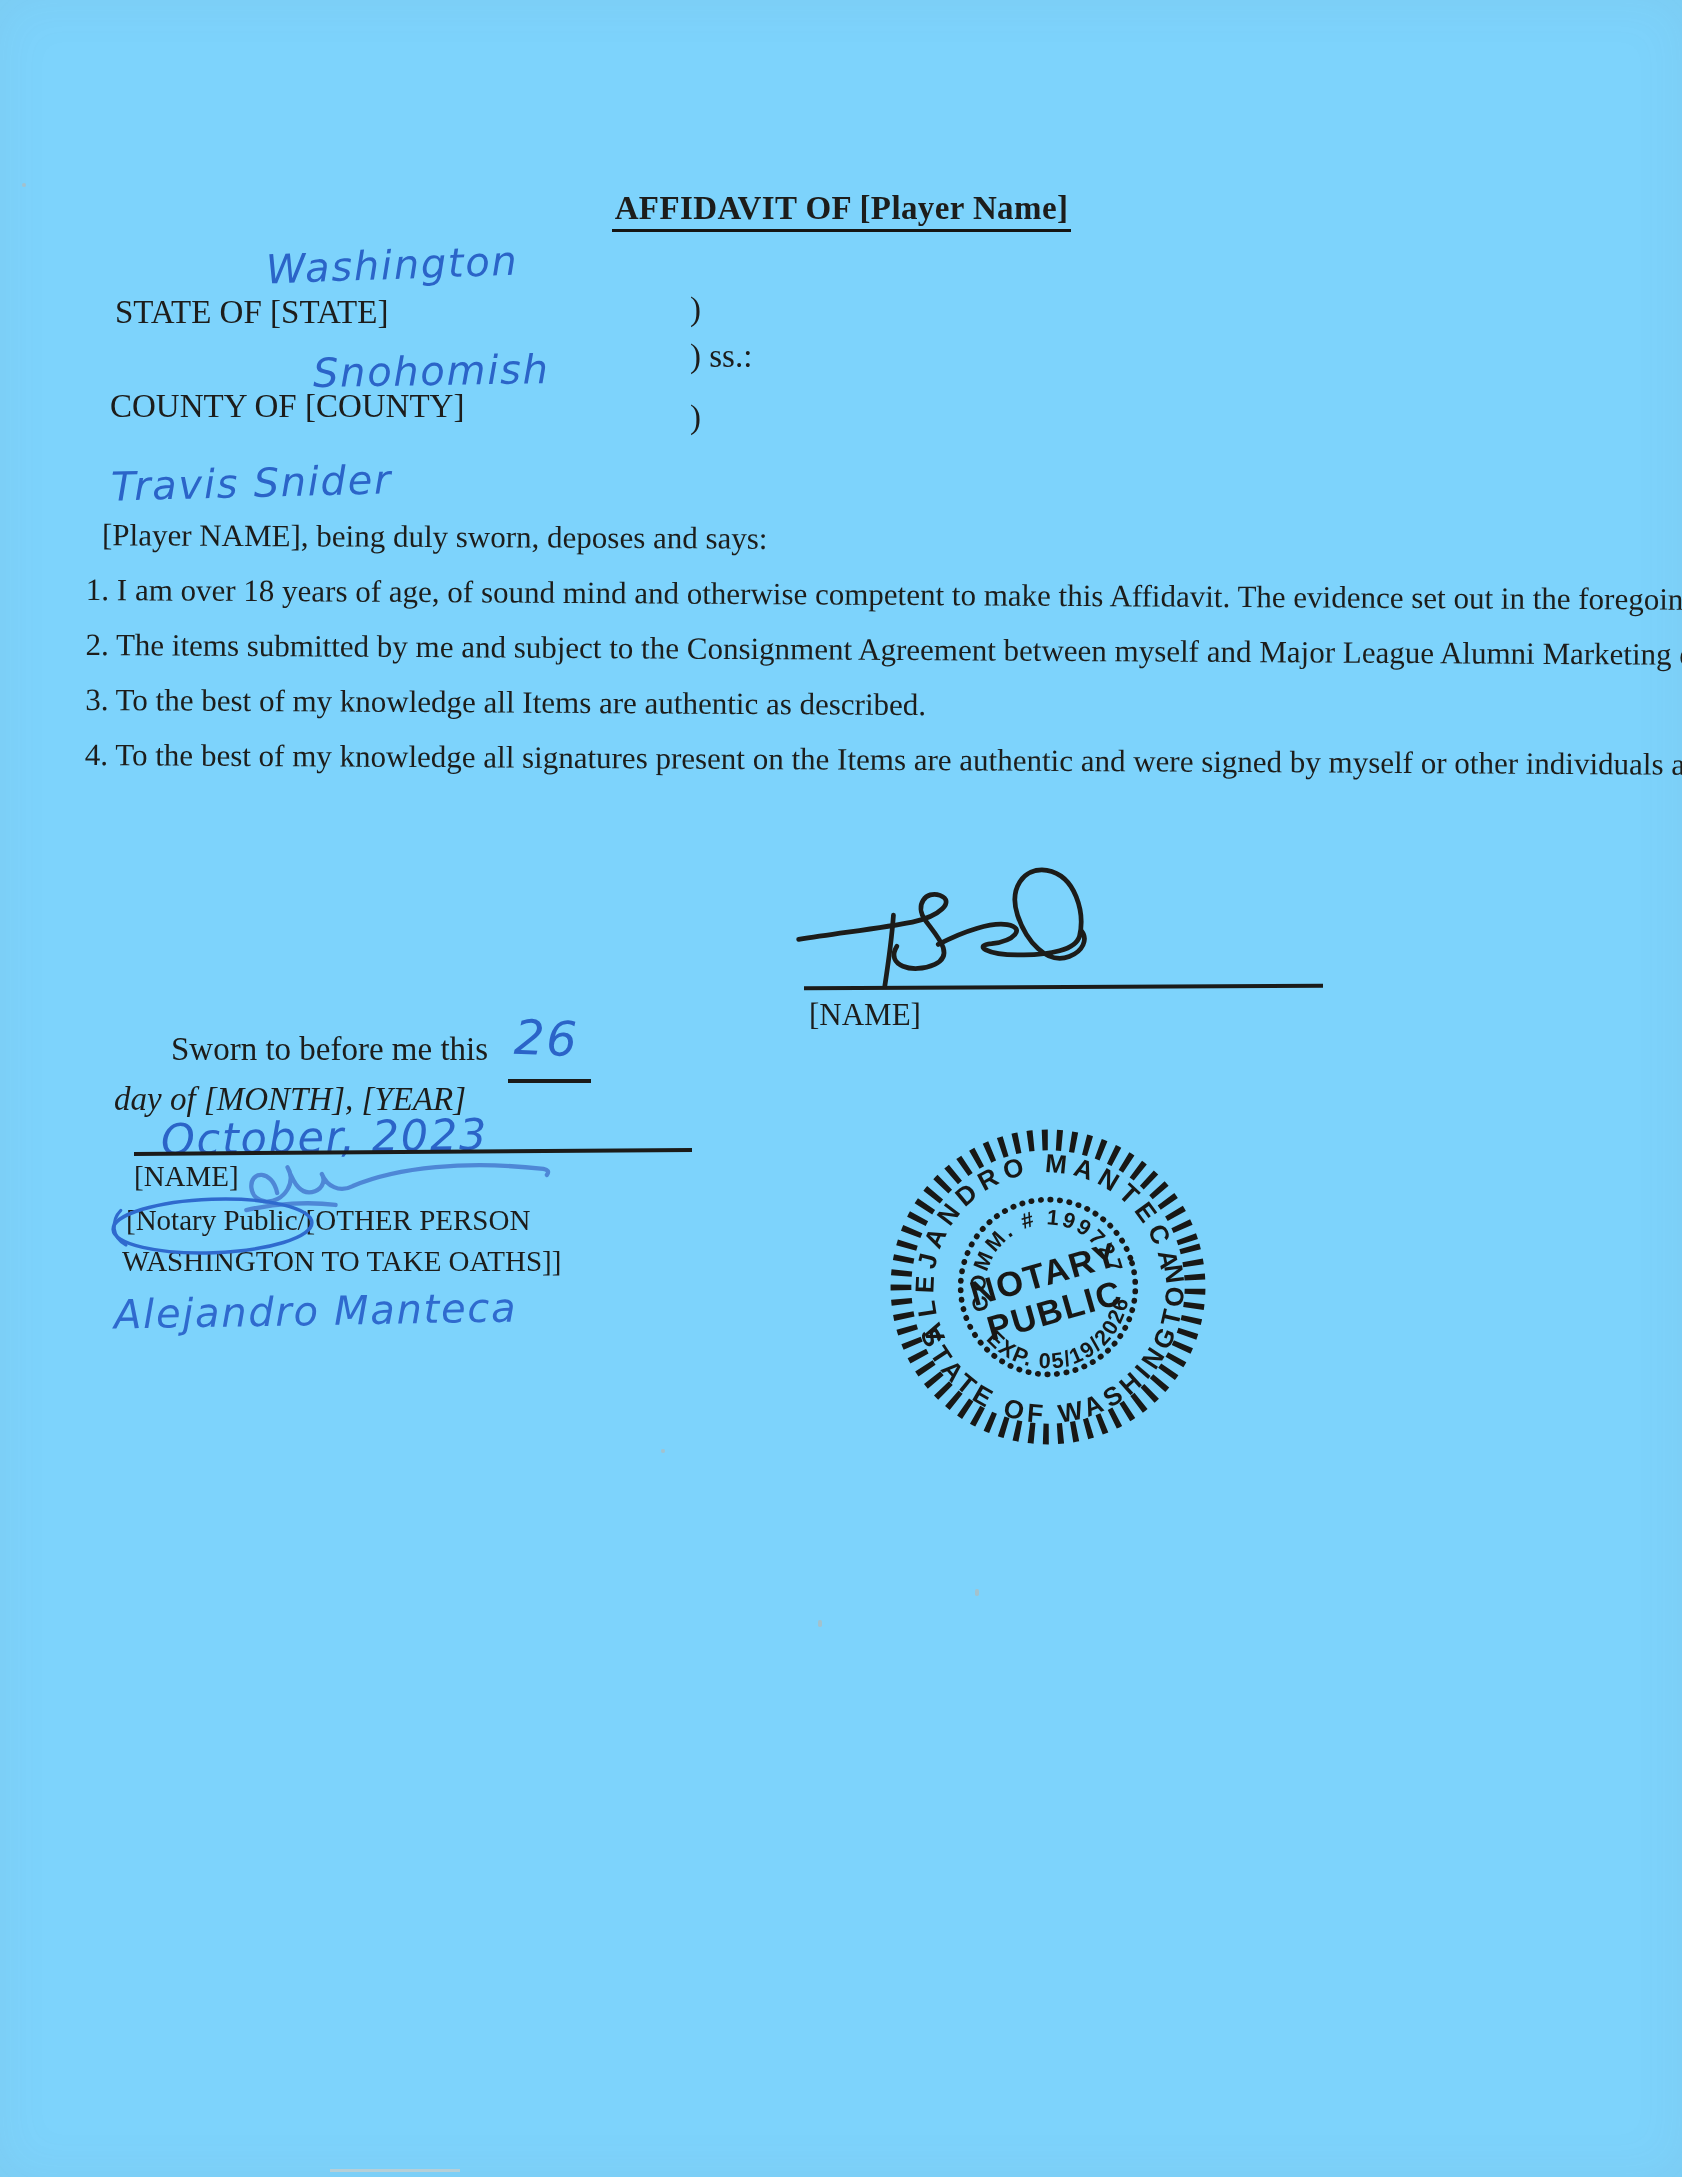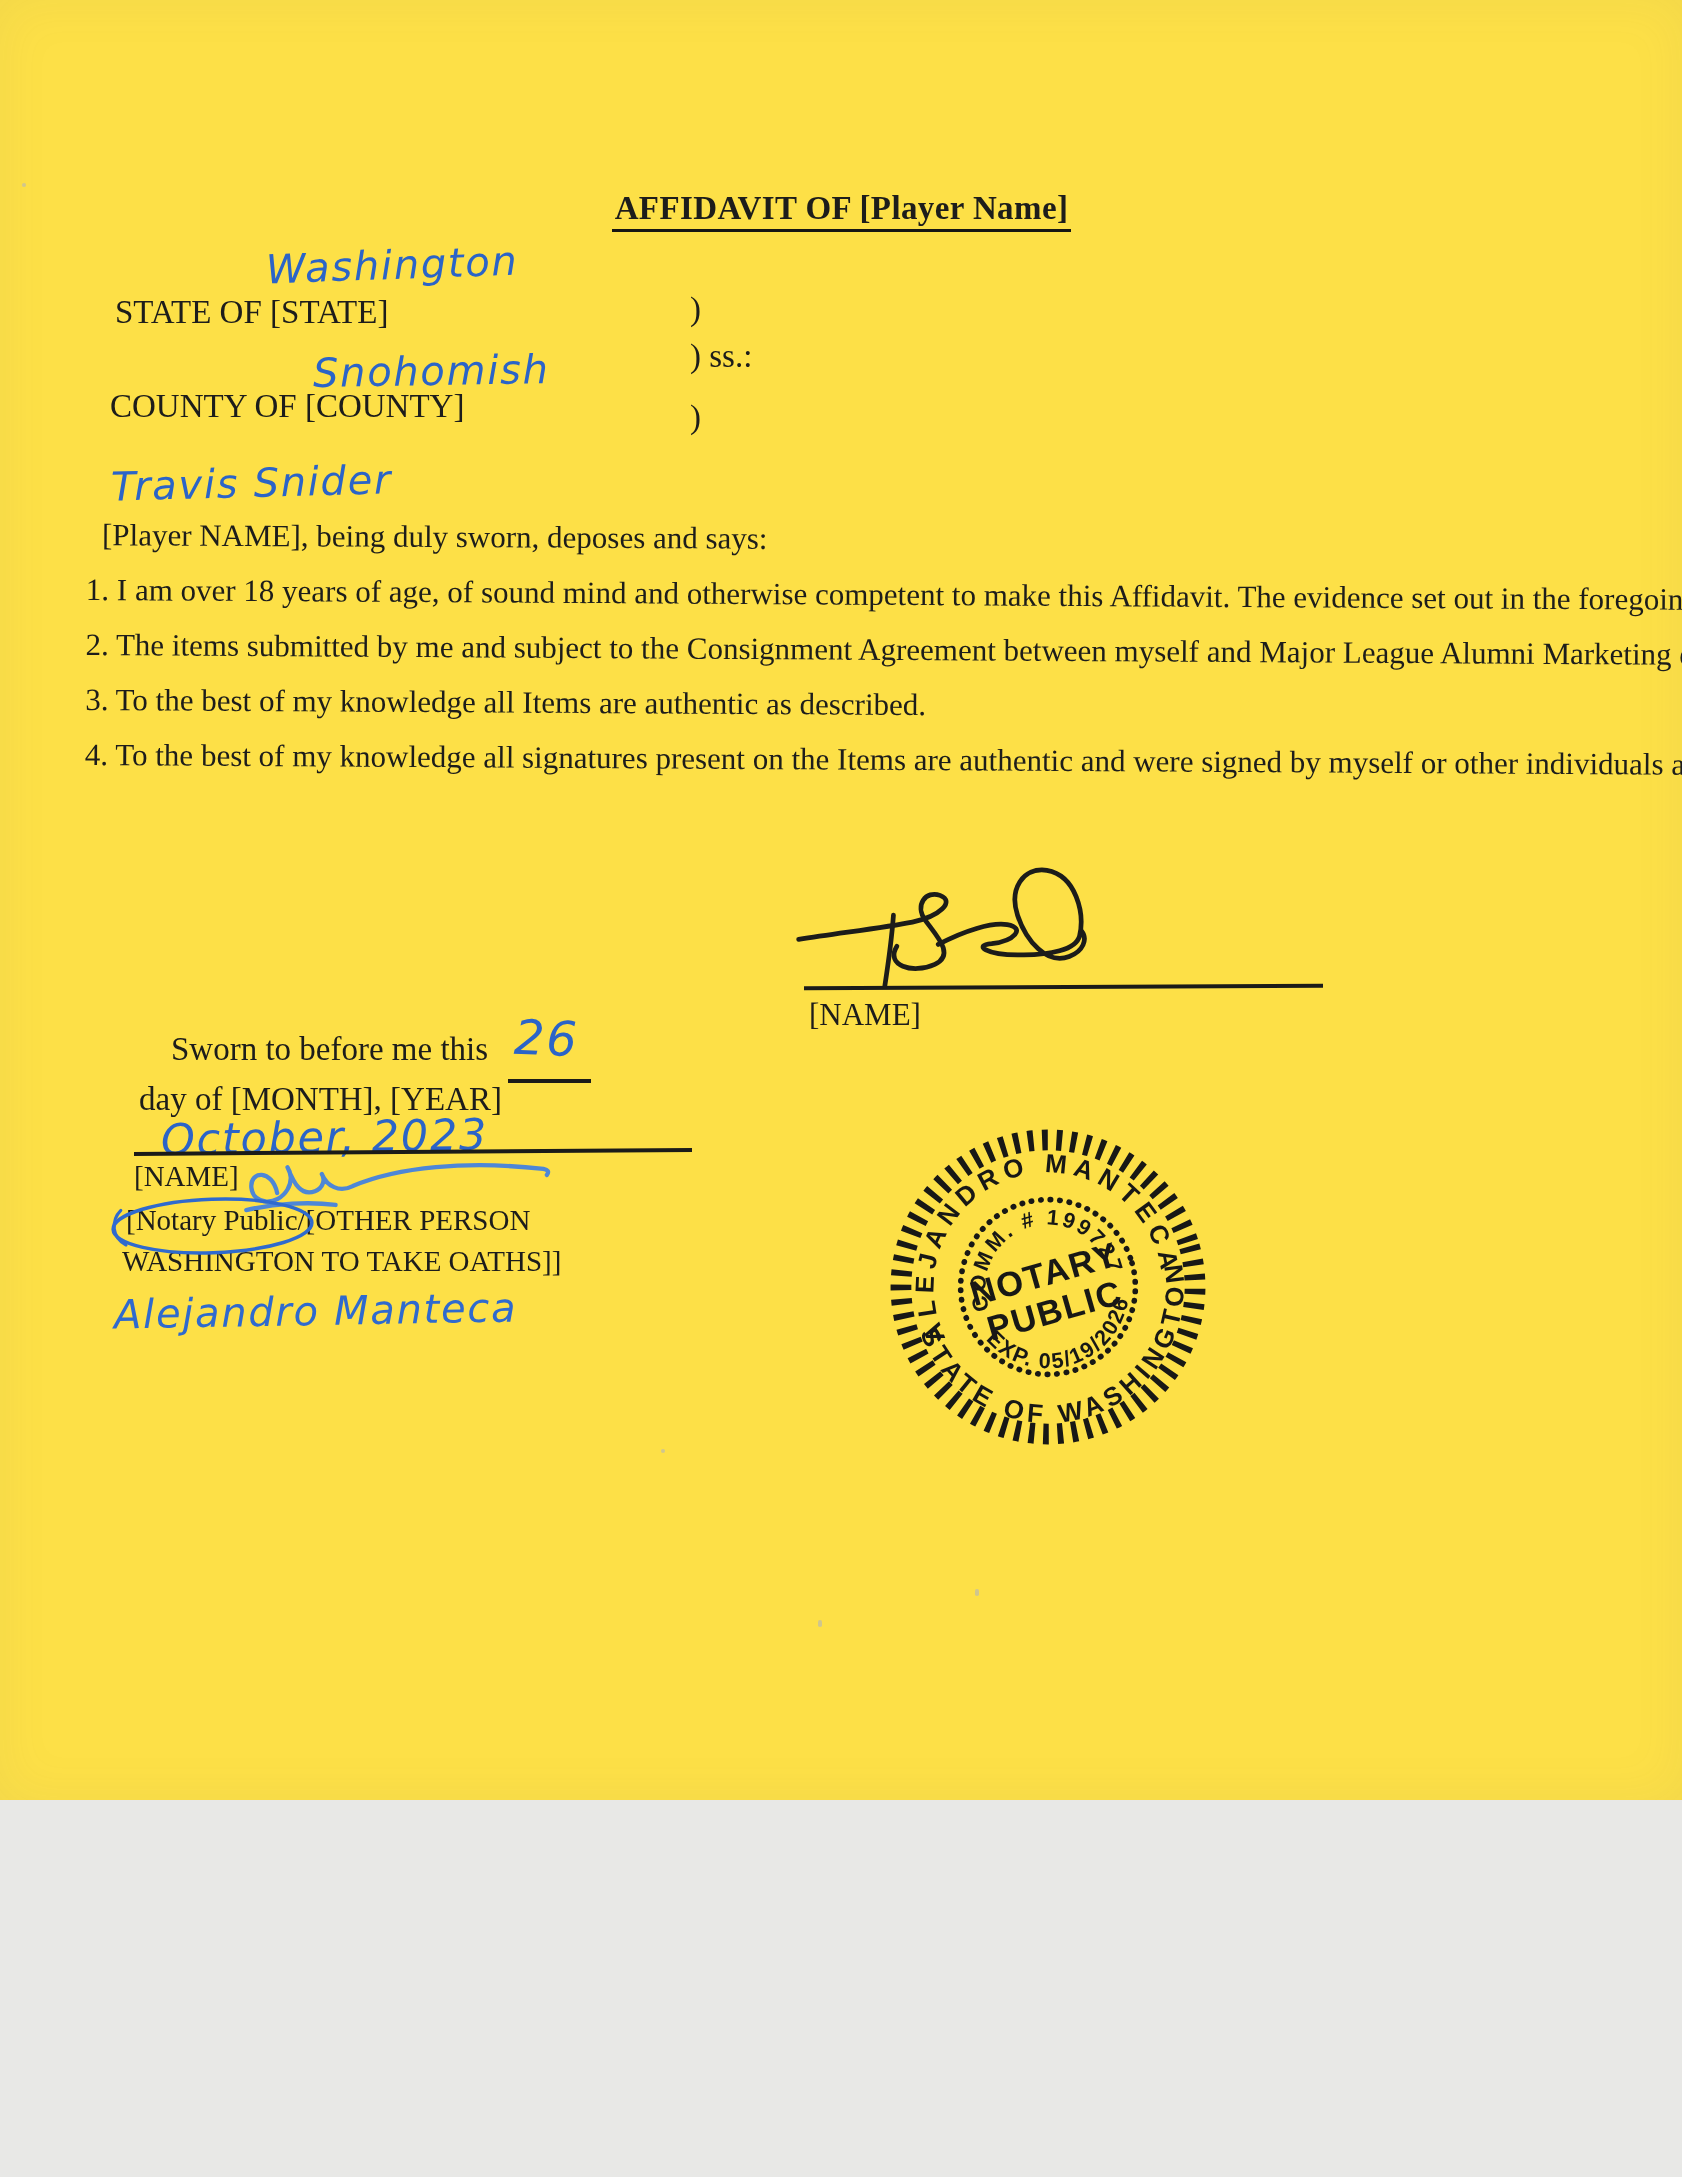--- a/index.html
+++ b/index.html
@@ -1,19 +1,19 @@
 <!DOCTYPE html>
 <html style="font-size:14px"><head>
 <meta charset="utf-8">
 <style>
   html,body{margin:0;padding:0;background:#e8e8e6;}
   .page{
     position:relative;
-    width:1683px;height:1800px;
-    background:#fde047;
+    width:1683px;height:2177px;
+    background:#7dd3fc;
     overflow:hidden;
     font-family:"Liberation Serif",serif;
     color:#1d1d1b;
     box-shadow:inset 0 0 52px rgba(120,120,110,.08);
   }
   .abs{position:absolute;}
   .serif{font-family:"Liberation Serif",serif;color:#1d1d1b;white-space:nowrap;}
   .title{font-weight:bold;font-size:33px;letter-spacing:0.4px;}
   .title-inner{border-bottom:3.5px solid #161614;padding:0 2.6px 2.6px 2.6px;}
   .body-text{font-size:31px;line-height:43px;}
@@ -70,21 +70,21 @@
       <path d="M118 64 C116 92 112 120 108 146"></path>
       <path d="M170 98 C200 82 232 72 250 75 C272 79 258 94 232 97 C210 99 226 110 262 110 C300 111 330 104 334 88 C340 62 330 18 296 12 C268 8 252 34 262 64 C272 94 296 122 322 112 C338 106 344 92 336 82"></path>
     </g>
   </svg>
   <div class="abs ink-line" style="left:804px;top:985px;width:519px;transform:rotate(-.3deg);"></div>
   <div class="abs serif body-text" style="left:809px;top:993px;">[NAME]</div>
 
   <div class="abs serif" style="left:125px;top:1031px;font-size:33px;margin-left:46px;">Sworn to before me this</div>
   <div class="abs hw" style="left:514px;top:1010px;font-size:48px;transform:rotate(2deg);">26</div>
   <div class="abs ink-line" style="left:508px;top:1079px;width:83px;"></div>
-  <div class="abs serif" style="left:139px;top:1081px;font-size:33px;">day of [MONTH], [YEAR]</div>
+  <div class="abs serif" style="left:114px;top:1081px;font-size:33px;font-style:italic;">day of [MONTH], [YEAR]</div>
 
   <div class="abs hw" style="left:161px;top:1112px;font-size:43px;transform:rotate(-1deg);">October, 2023</div>
   <div class="abs ink-line" style="left:134px;top:1150px;width:558px;transform:rotate(-.4deg);"></div>
 
   <div class="abs serif cap34" style="left:134px;top:1160px;">[NAME]</div>
 
   <svg class="abs" style="left:240px;top:1150px;" width="320" height="67" viewBox="0 0 370 78">
     <g fill="none" stroke="#4e87d6" stroke-width="5" stroke-linecap="round" stroke-linejoin="round">
       <path d="M42 50 C36 22 10 24 12 44 C14 64 42 66 54 46 C60 36 58 26 54 20 C62 40 70 54 86 48 C96 44 98 34 94 28 C100 42 114 50 130 42 C182 20 262 12 352 22 C357 23 359 25 356 29"></path>
       <path d="M6 70 C40 62 80 60 110 64"></path>

